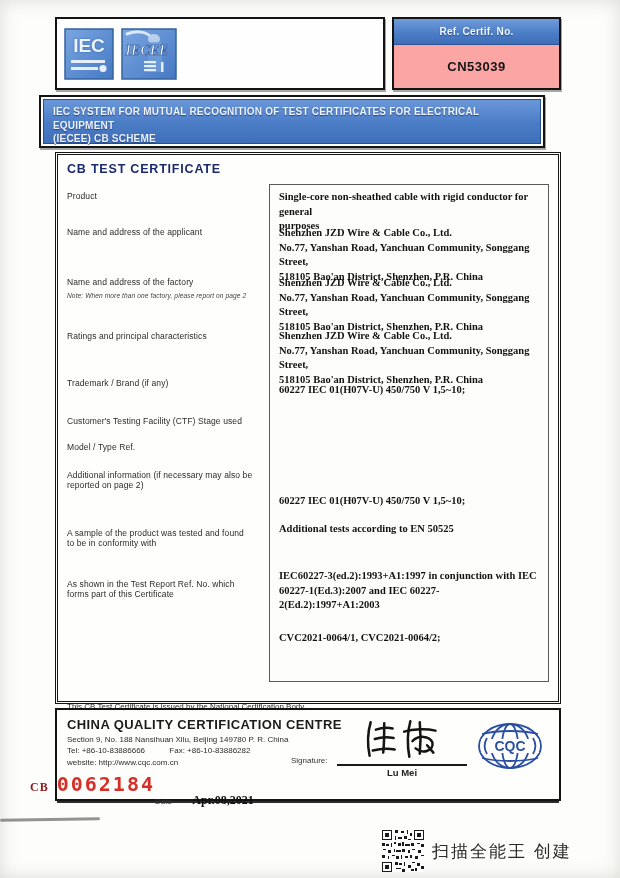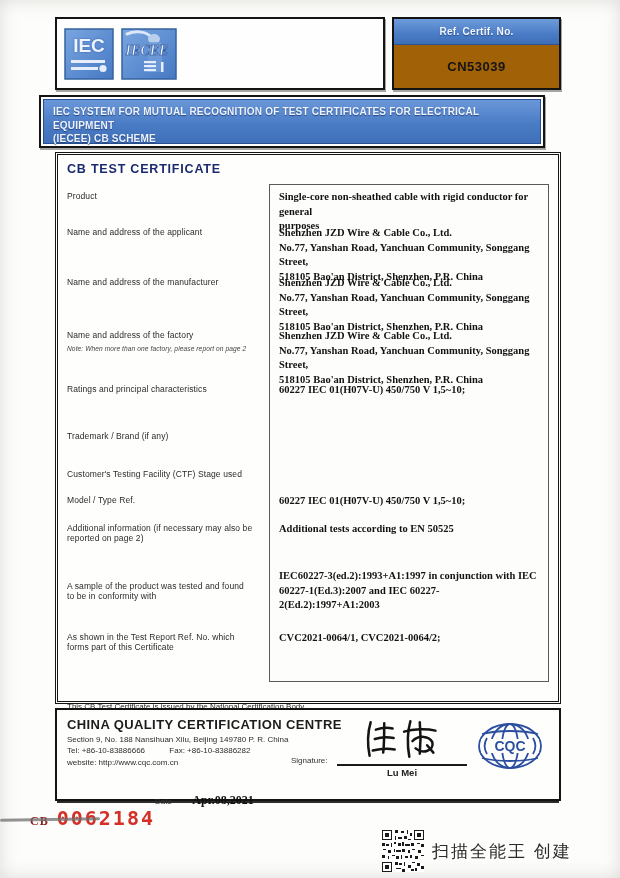--- a/index.html
+++ b/index.html
@@ -12,21 +12,21 @@
   }
   .pre { white-space:pre-line; }
 
   
   .top-row { position:absolute; left:55px; top:17px; width:506px; height:73px; display:flex; gap:7px; }
   .logo-box {
     flex:0 0 330px; border:2px solid #141414; background:#fefefe;
     display:flex; align-items:center; gap:7px; padding:5px 7px;
     box-shadow:1px 2px 0 rgba(60,60,60,.45);
   }
-  .ref-box { flex:1; border:2px solid #141414; background:#a16207; display:flex; flex-direction:column; box-shadow:1px 2px 0 rgba(60,60,60,.45); }
+  .ref-box { flex:1; border:2px solid #141414; background:#fca5a5; display:flex; flex-direction:column; box-shadow:1px 2px 0 rgba(60,60,60,.45); }
   .ref-banner {
     height:26px; background:linear-gradient(180deg,#6e9bda 0%,#4a7cc6 60%,#3e6eb6 100%);
     border-bottom:1px solid #2a5496; color:#f2f6fd; font-weight:bold; font-size:10px;
     display:flex; align-items:center; justify-content:center; letter-spacing:.3px;
     text-shadow:0 1px 1px rgba(25,55,110,.7);
   }
   .ref-value {
     flex:1; display:flex; align-items:center; justify-content:center;
     font-family:Liberation Sans, sans-serif; font-weight:bold; font-size:13px; color:#151515; letter-spacing:.5px;
   }
@@ -76,21 +76,21 @@
   .date-row { margin-top:23px;text-align:center; }
   .date-lbl { font-size:8px; color:#333; }
   .date-val { font-family:"Liberation Serif", serif; font-weight:bold; font-size:12px; color:#111; margin-left:16px; }
   .sig-block { position:absolute; left:280px; top:6px; width:130px; text-align:center; }
   .sig-line { border-top:2px solid #1a1a1a; margin-top:-2px; }
   .sig-name { font-size:9.5px; font-weight:bold; color:#222; margin-top:1px; }
   .sig-lbl { position:absolute; left:-46px; bottom:13px; font-size:8px; color:#333; }
   .cqc-logo { position:absolute; right:14px; top:10px; }
 
   
-  .cb-number { position:absolute; left:30px; top:806px; display:flex; align-items:baseline; gap:8px; }
+  .cb-number { position:absolute; left:30px; top:772px; display:flex; align-items:baseline; gap:8px; }
   .cb-prefix { font-family:"Liberation Serif", serif; font-weight:bold; font-size:12px; color:#8a2020; letter-spacing:1px; }
   .cb-digits { font-family:"DejaVu Sans Mono", monospace; font-weight:bold; font-size:20px; color:#d43028; letter-spacing:2px; }
   .scan-streak { position:absolute; left:0; top:818px; width:100px; height:3px; background:#6f6f6d; border-radius:2px; transform:rotate(-.8deg); opacity:.75; }
   .watermark { position:absolute; left:382px; top:830px; display:flex; align-items:center; gap:8px; }
   .wm-text { font-size:17px; color:#2a2a2a; letter-spacing:2px; font-family:"Liberation Sans", sans-serif; }
 </style>
 </head>
 <body>
 
 <div class="sheet">
@@ -135,21 +135,20 @@
 (IECEE) CB SCHEME</div>
   </div>
 
   <div class="main-box">
     <div class="cert-title">CB TEST CERTIFICATE</div>
 
     <div class="cert-table">
       <div class="labels-col">
         <div class="lbl rh0 pre">Product</div>
         <div class="lbl rh1 pre">Name and address of the applicant</div>
-        <div class="lbl rh2 pre">Name and address of the manufacturer</div>
         <div class="lbl rh3">
           <span class="pre">Name and address of the factory</span>
           <div class="note">Note: When more than one factory, please report on page 2</div>
         </div>
         <div class="lbl rh4 pre">Ratings and principal characteristics</div>
         <div class="lbl rh5 pre">Trademark / Brand (if any)</div>
         <div class="lbl rh6 pre">Customer's Testing Facility (CTF) Stage used</div>
         <div class="lbl rh7 pre">Model / Type Ref.</div>
         <div class="lbl rh8 pre">Additional information (if necessary may also be
 reported on page 2)</div>

